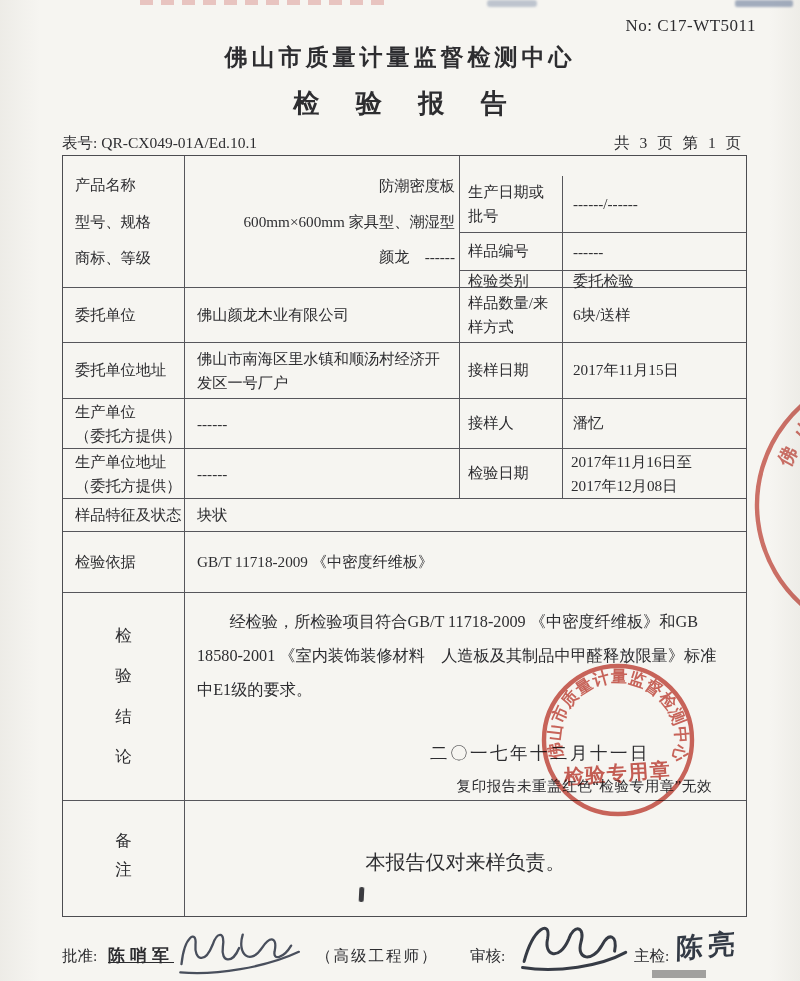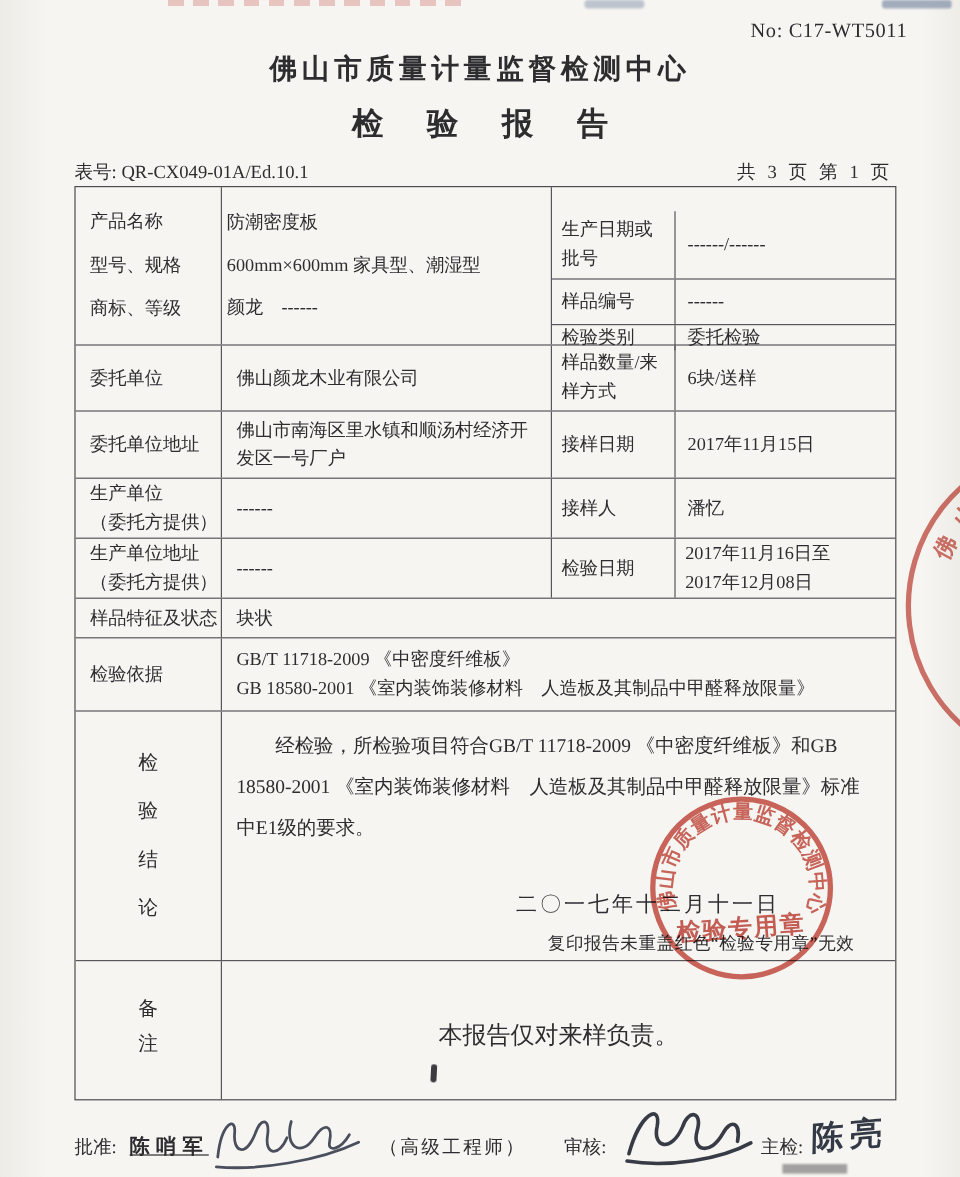--- a/index.html
+++ b/index.html
@@ -30,21 +30,21 @@
   .tr{display:flex;border-bottom:1px solid #56565b;flex:0 0 auto;box-sizing:border-box;}
   .tr:last-child{border-bottom:none;flex:1 1 auto;}
   .td{border-right:1px solid #56565b;box-sizing:border-box;display:flex;flex-direction:column;justify-content:center;}
   .td:last-child{border-right:none;}
   .c1{width:122px;flex:0 0 122px;padding-left:12px;}
   .c2{width:275px;flex:0 0 275px;}
   .c3{width:103px;flex:0 0 103px;padding-left:8px;}
   .c4{flex:1 1 auto;padding-left:10px;}
   .span3{flex:1 1 auto;}
   .line{line-height:1.55;}
-  .center{text-align:left;}
+  .center{text-align:right;}
   .subgrp{flex:1 1 auto;display:flex;flex-direction:column;margin-top:20px;}
   .subrow{display:flex;border-bottom:1px solid #56565b;box-sizing:border-box;flex:0 0 auto;}
   .subrow:last-child{border-bottom:none;flex:1 1 auto;}
   .vlabel{align-items:center;justify-content:space-evenly;display:flex;flex-direction:column;padding:14px 0;font-size:16.5px;}
   .vlabel span{display:block;}
   .relcell{position:relative;}
   .concl-p{position:absolute;top:12px;left:12px;right:14px;text-indent:2em;font-size:16.2px;line-height:2.1;}
   .concl-date{position:absolute;top:148px;right:96px;font-size:17.5px;letter-spacing:2.5px;}
   .concl-note{position:absolute;top:184px;right:34px;font-size:14.6px;letter-spacing:.5px;}
   .remark-val{position:absolute;top:48px;left:0;right:0;text-align:center;font-size:20px;}
@@ -187,21 +187,20 @@
         <span>块状</span>
       </div>
     </div>
 
     <div class="tr" style="height:61px;">
       <div class="td c1">
         <span>检验依据</span>
       </div>
       <div class="td span3" style="padding-left:12px;white-space:nowrap;">
         <span class="line">GB/T 11718-2009 《中密度纤维板》</span>
-        <span class="line">GB 18580-2001 《室内装饰装修材料　人造板及其制品中甲醛释放限量》</span>
       </div>
     </div>
 
     <div class="tr" style="height:208px;">
       <div class="td c1 vlabel" style="padding-left:0;">
         <span>检</span>
         <span>验</span>
         <span>结</span>
         <span>论</span>
       </div>

